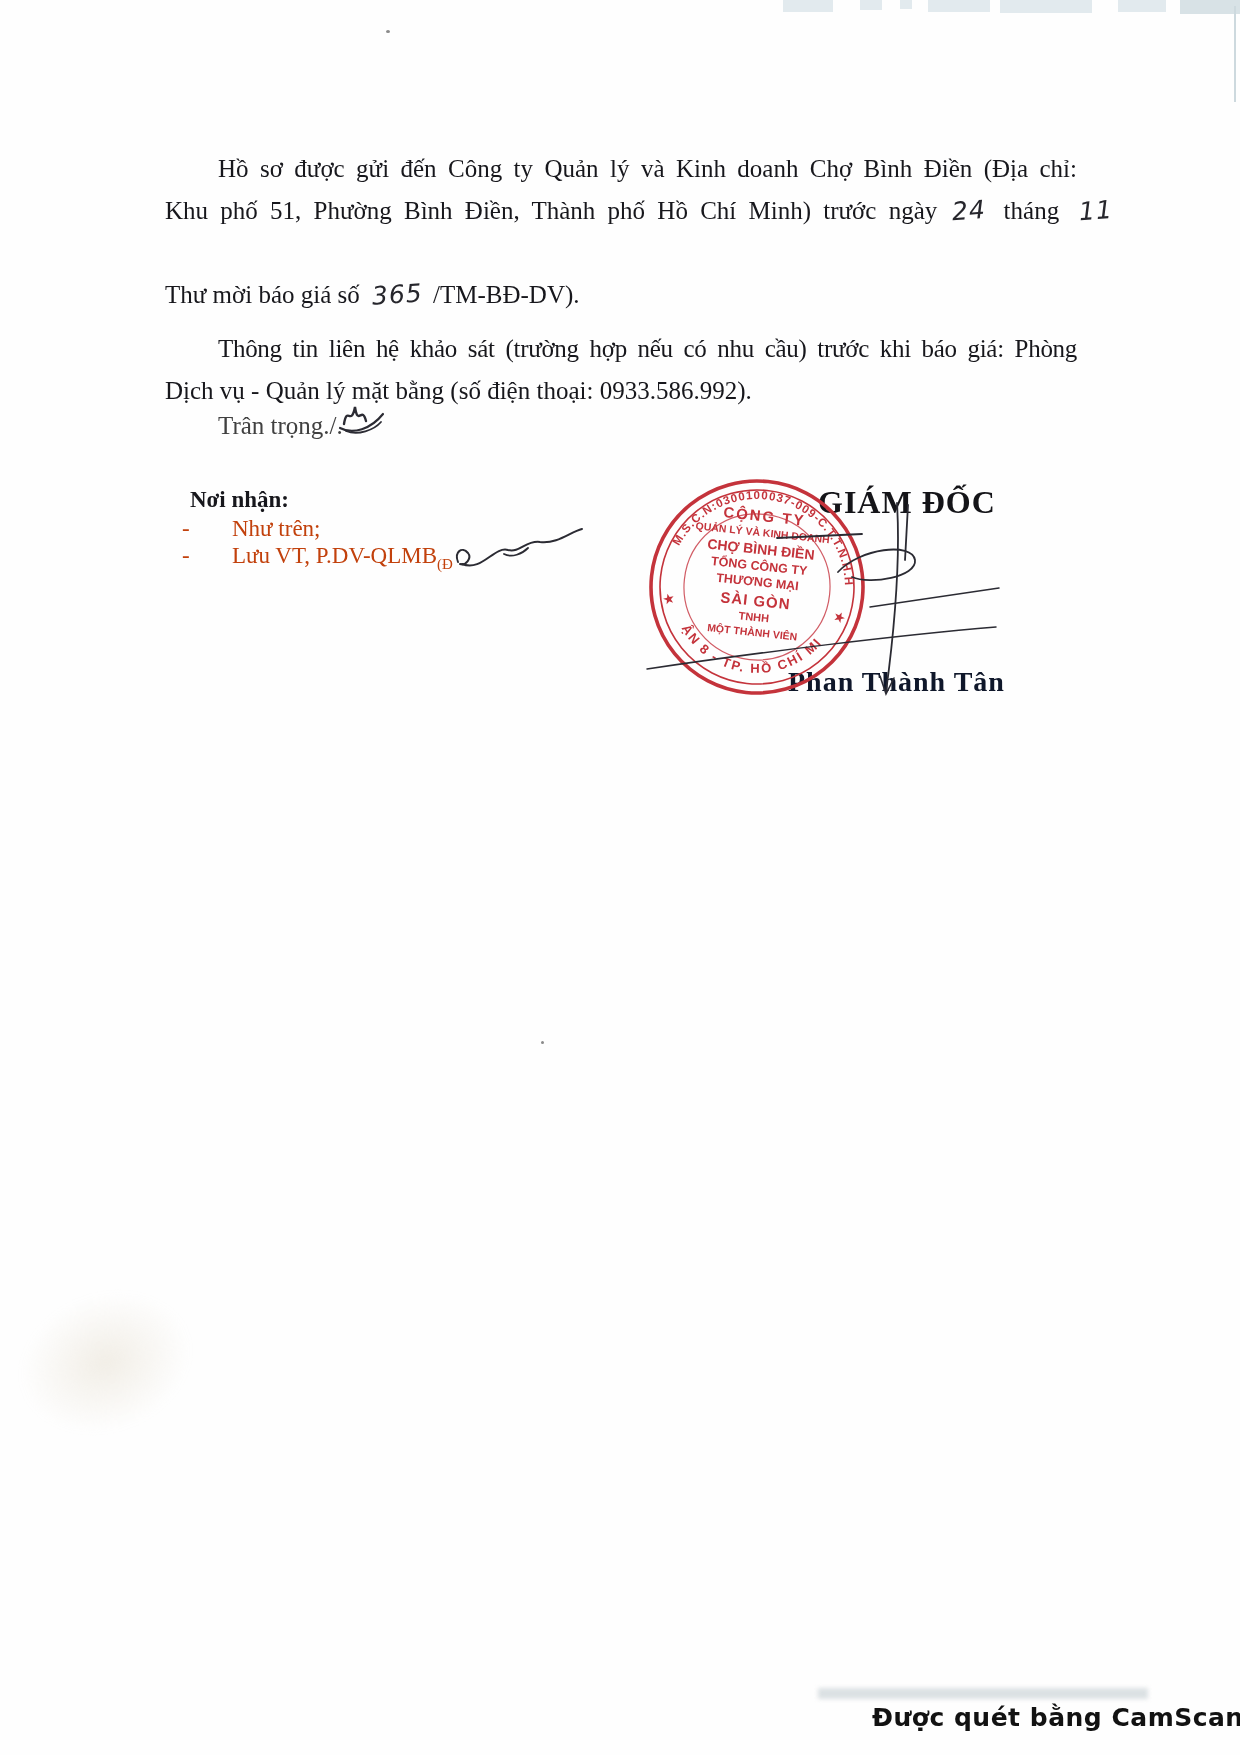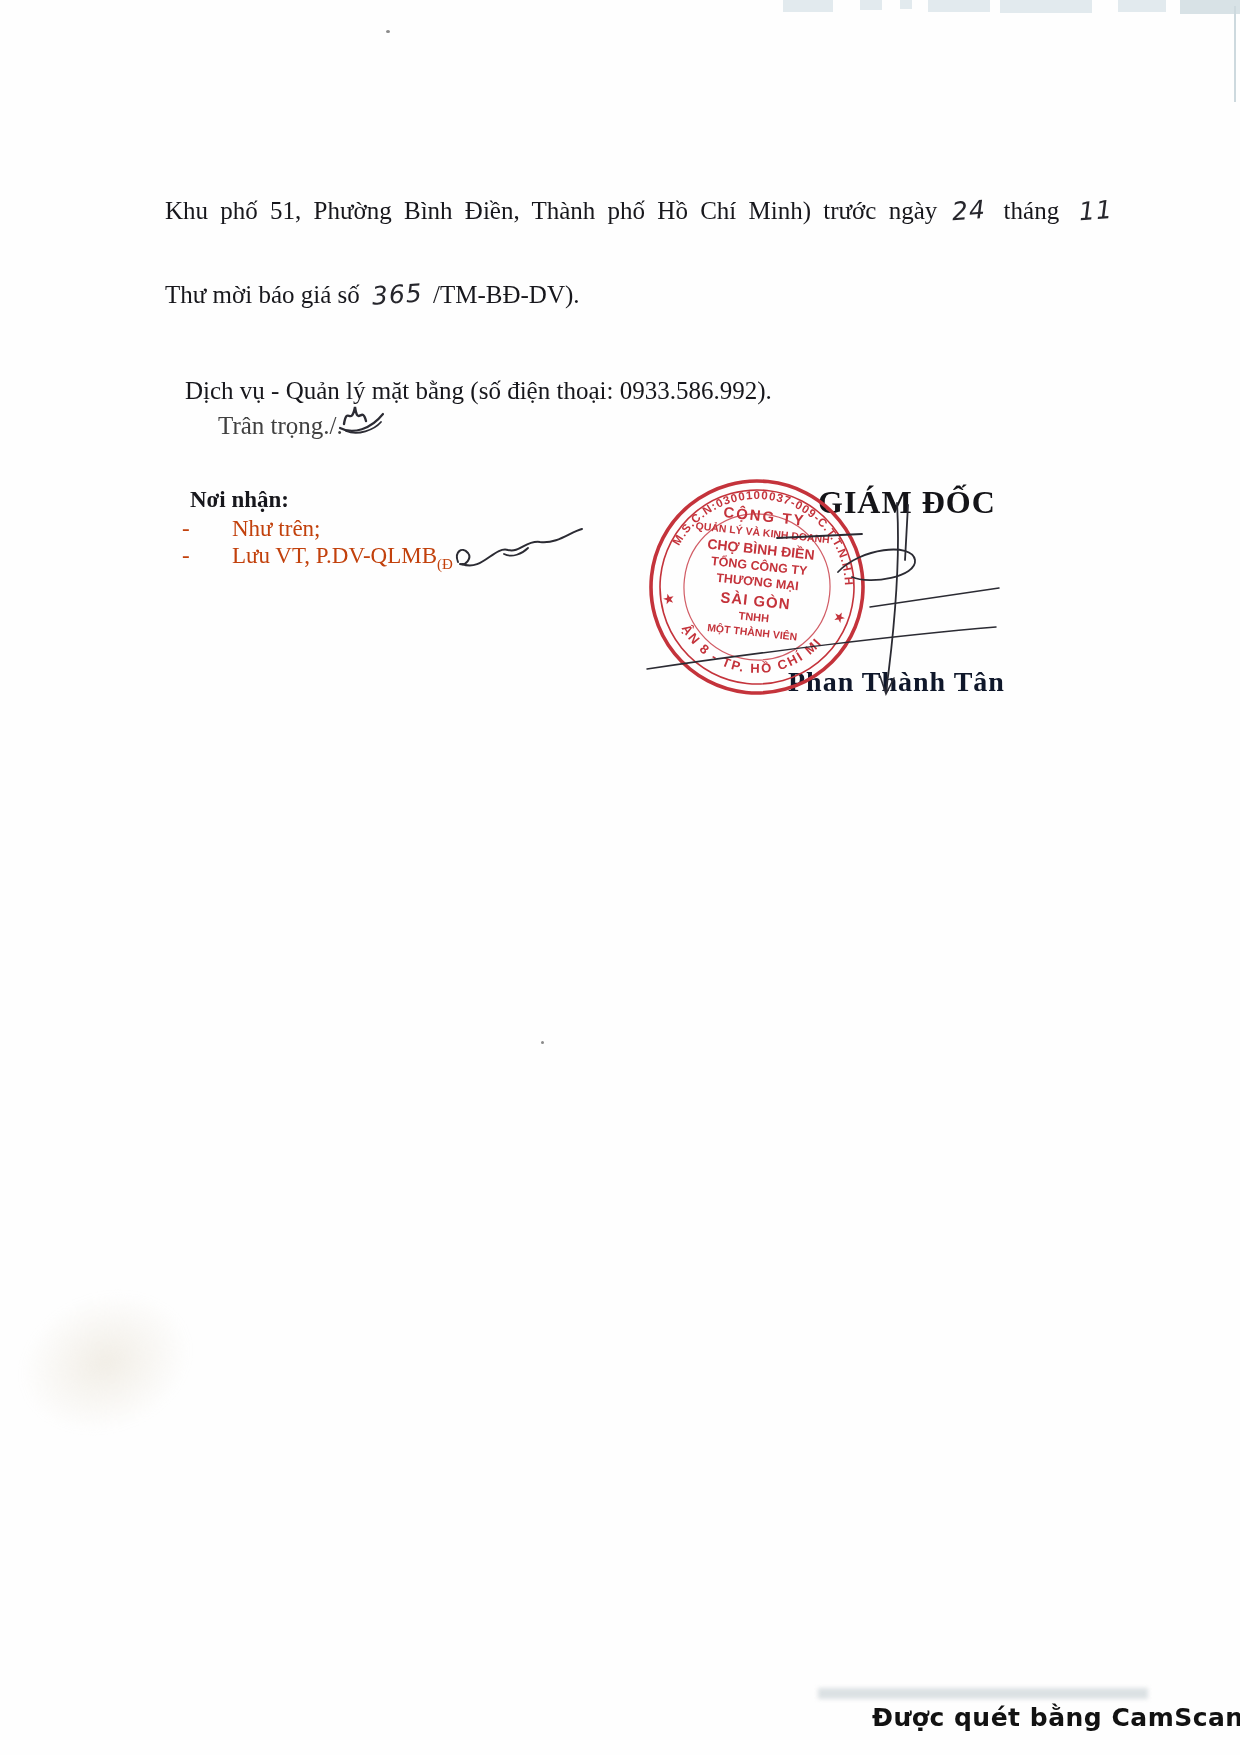--- a/index.html
+++ b/index.html
@@ -108,36 +108,38 @@
   <div class="smudge" style="left:900px;top:0;width:12px;height:9px;"></div>
   <div class="smudge" style="left:928px;top:0;width:62px;height:12px;"></div>
   <div class="smudge" style="left:1000px;top:0;width:92px;height:13px;"></div>
   <div class="smudge" style="left:1118px;top:0;width:48px;height:12px;"></div>
   <div class="smudge" style="left:1180px;top:0;width:60px;height:14px;background:#d8e2e6;"></div>
   <div class="smudge" style="left:1234px;top:6px;width:2px;height:96px;background:#cdd9de;"></div>
   <div class="dot" style="left:386px;top:30px;width:4px;height:3px;"></div>
   <div class="dot" style="left:541px;top:1041px;width:3px;height:3px;"></div>
   <div class="blob"></div>
 
+  <div class="bodyline justify indent" style="top:148px;">Hồ sơ được gửi đến Công ty Quản lý và Kinh doanh Chợ Bình Điền (Địa chỉ:</div>
 
   <div class="bodyline" style="top:190px;word-spacing:6px;">
     <span>Khu phố 51, Phường Bình Điền, Thành phố Hồ Chí Minh) trước ngày</span>
     <span class="hw" style="margin:0 6px 0 2px;">24</span>
     <span>tháng</span>
     <span class="hw" style="margin-left:8px;">11</span>
   </div>
 
 
   <div class="bodyline" style="top:274px;">
     <span>Thư mời báo giá số</span>
     <span class="hw" style="margin:0 4px 0 6px;">365</span>
     <span>/TM-BĐ-DV).</span>
   </div>
 
-  <div class="bodyline" style="top:370px;margin-left:20px;">Dịch vụ - Quản lý mặt bằng (số điện thoại: 0933.586.992).</div>
+  <div class="bodyline justify indent" style="top:328px;letter-spacing:-0.3px;">Thông tin liên hệ khảo sát (trường hợp nếu có nhu cầu) trước khi báo giá: Phòng</div>
+  <div class="bodyline" style="top:370px;">Dịch vụ - Quản lý mặt bằng (số điện thoại: 0933.586.992).</div>
 
   <div class="closing">Trân trọng./.</div>
   <svg style="left:336px;top:398px;" width="54" height="42" viewBox="0 0 54 42">
     <path class="pen" stroke-width="2.4" d="M8,26 C11,7 15,29 19,9 C22,29 26,7 30,23"></path>
     <path class="pen" stroke-width="2.2" d="M4,30 C17,37 35,31 47,16"></path>
     <path class="pen" stroke-width="1.8" d="M10,33 C22,38 38,32 45,24"></path>
   </svg>
 
   <div class="recip-head">Nơi nhận:</div>
   <div class="recip-item" style="top:516px;">

